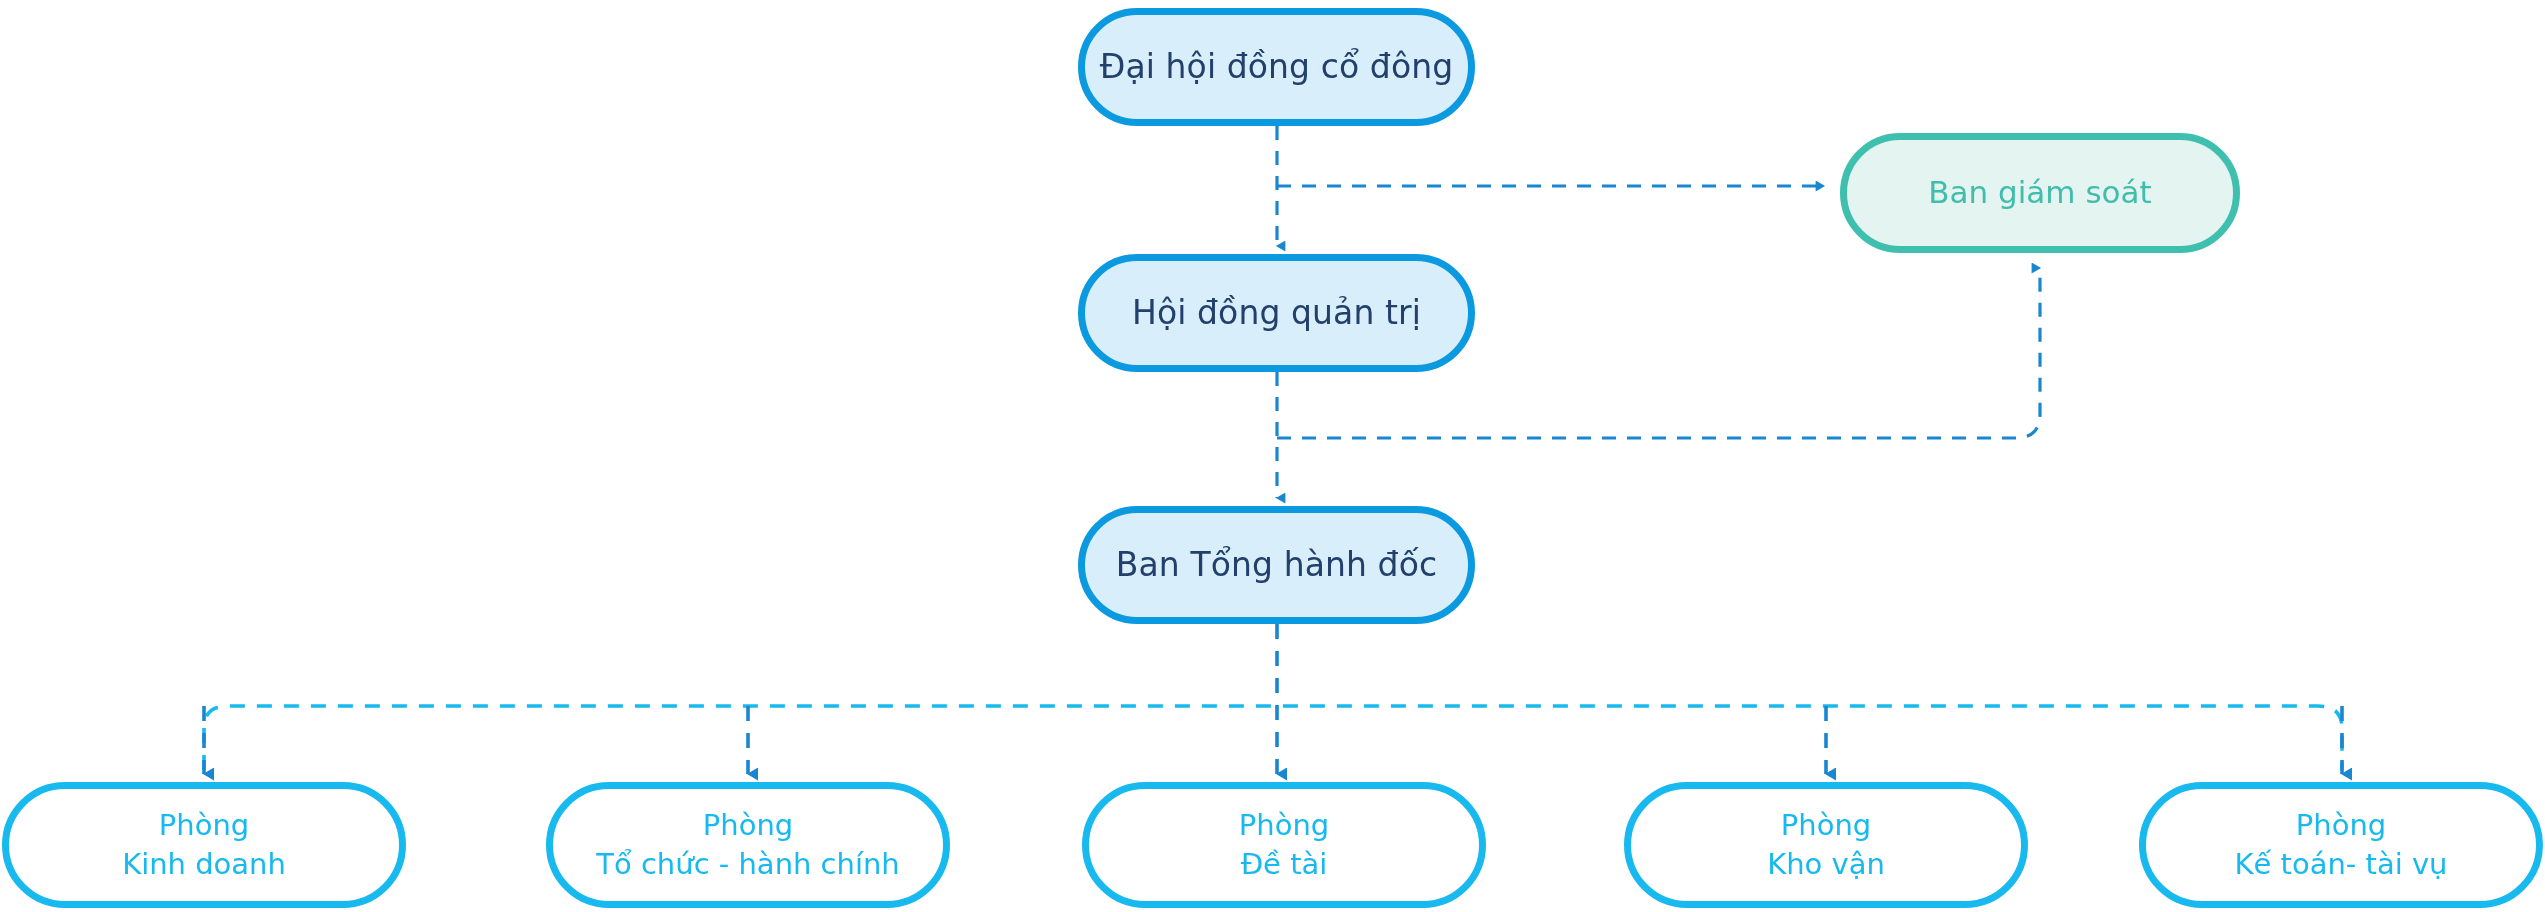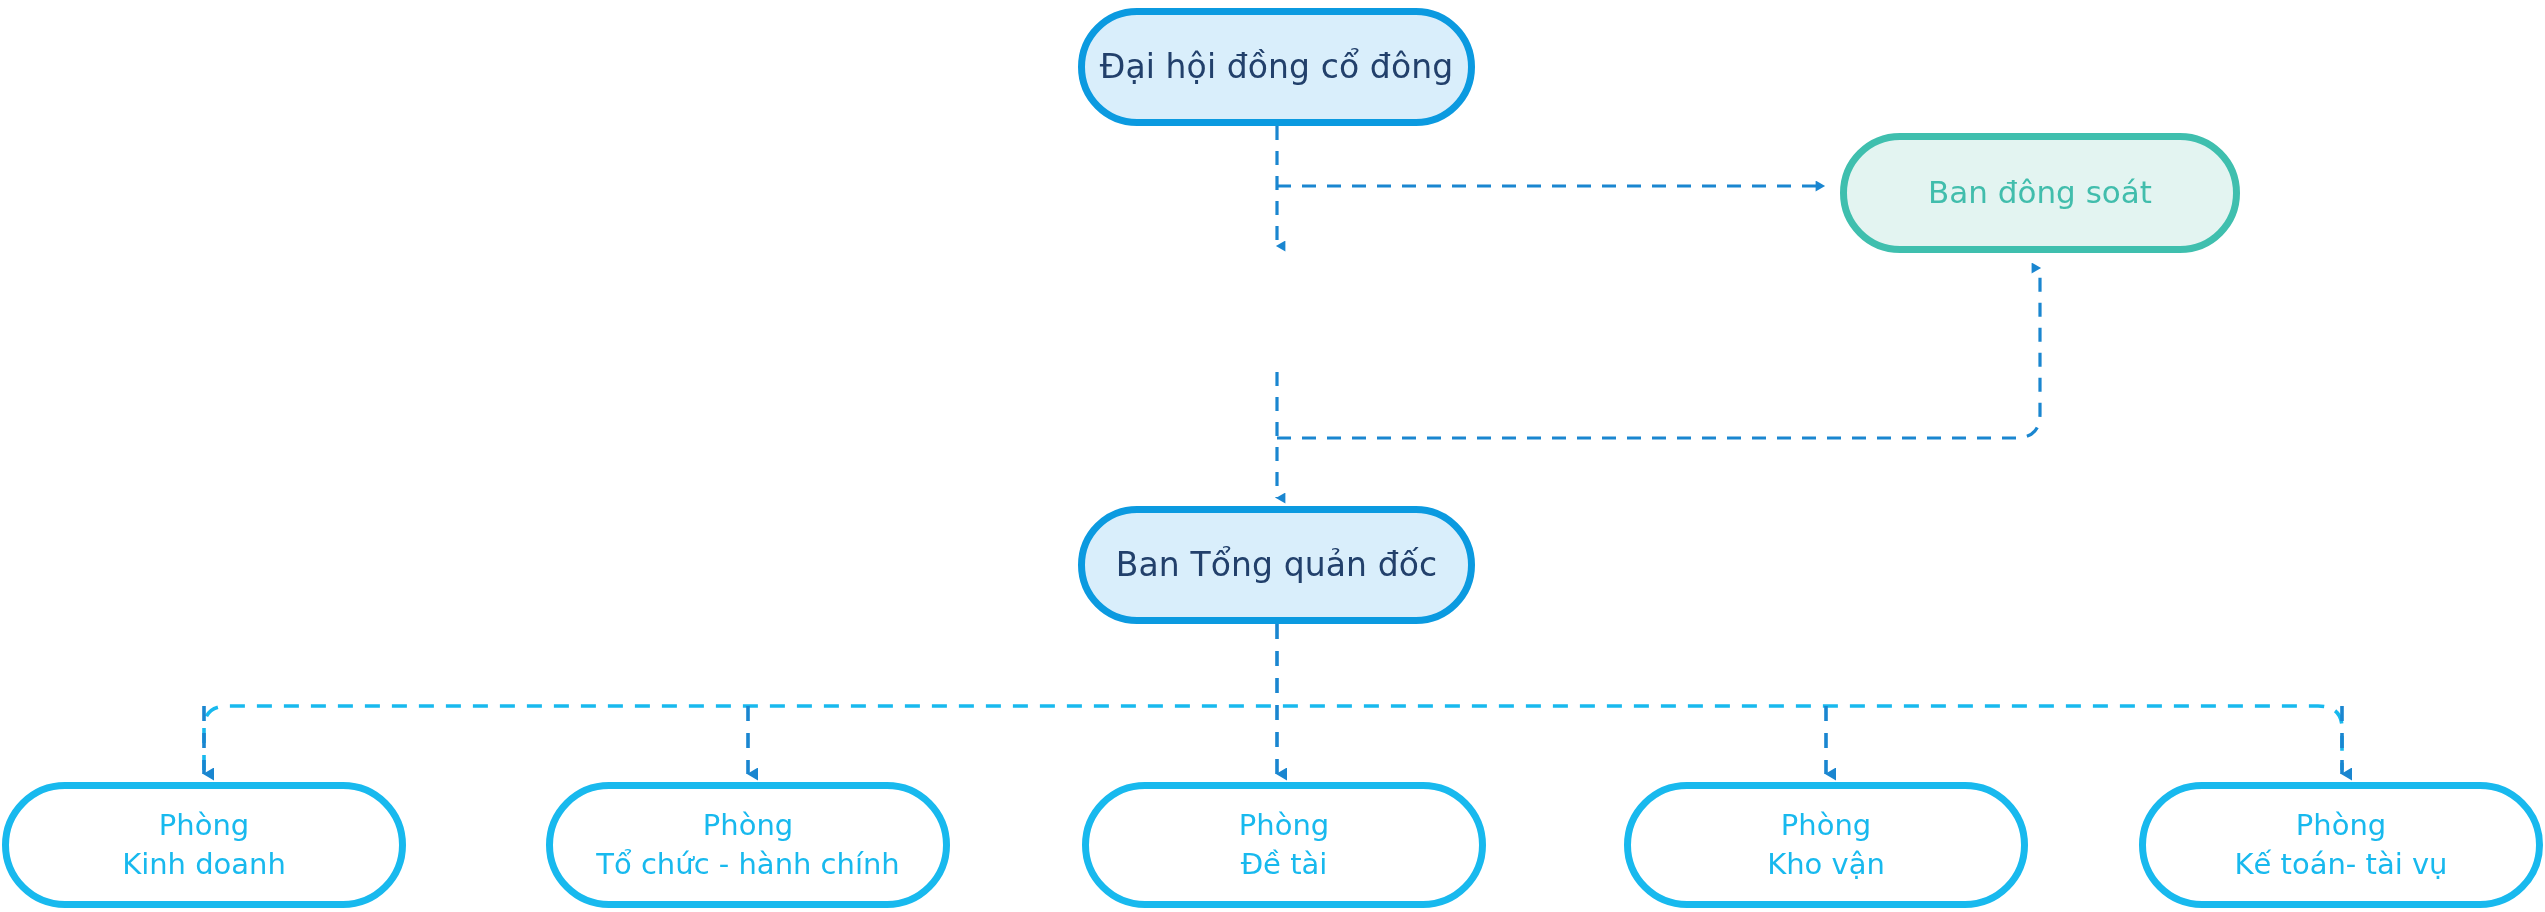--- a/index.html
+++ b/index.html
@@ -95,27 +95,30 @@
     <path d="M748,706 L748,774" fill="none" stroke="#1a86d0" stroke-width="3.6" stroke-dasharray="15 12" marker-end="url(#arrLight)"></path>
     <path d="M1277,624 L1277,774" fill="none" stroke="#1a86d0" stroke-width="3.6" stroke-dasharray="15 12" marker-end="url(#arrLight)"></path>
     <path d="M1826,706 L1826,774" fill="none" stroke="#1a86d0" stroke-width="3.6" stroke-dasharray="15 12" marker-end="url(#arrLight)"></path>
     <path d="M2342,706 L2342,774" fill="none" stroke="#1a86d0" stroke-width="3.6" stroke-dasharray="15 12" marker-end="url(#arrLight)"></path>
   </svg>
 
   <div class="node primary" id="n-shareholders" style="left: 1078px; top: 8px; width: 397px; height: 118px;">
     <span class="node-label">Đại hội đồng cổ đông</span>
   </div>
 
+  <div class="node primary" id="n-board" style="left: 1078px; top: 254px; width: 397px; height: 118px;">
+    <span class="node-label">Hội đồng quản trị</span>
+  </div>
 
   <div class="node primary" id="n-management" style="left: 1078px; top: 506px; width: 397px; height: 118px;">
-    <span class="node-label">Ban Tổng quản đốc</span>
+    <span class="node-label">Ban Tổng hành đốc</span>
   </div>
 
   <div class="node audit" id="n-supervisory" style="left: 1840px; top: 133px; width: 400px; height: 120px;">
-    <span class="node-label">Ban đông soát</span>
+    <span class="node-label">Ban giám soát</span>
   </div>
 
   <div id="dept-row">
       <div class="node dept" style="left: 2px; top: 782px; width: 404px; height: 126px;"><span class="node-label">Phòng
 Kinh doanh</span></div>
       <div class="node dept" style="left: 546px; top: 782px; width: 404px; height: 126px;"><span class="node-label">Phòng
 Tổ chức - hành chính</span></div>
       <div class="node dept" style="left: 1082px; top: 782px; width: 404px; height: 126px;"><span class="node-label">Phòng
 Đề tài</span></div>
       <div class="node dept" style="left: 1624px; top: 782px; width: 404px; height: 126px;"><span class="node-label">Phòng

